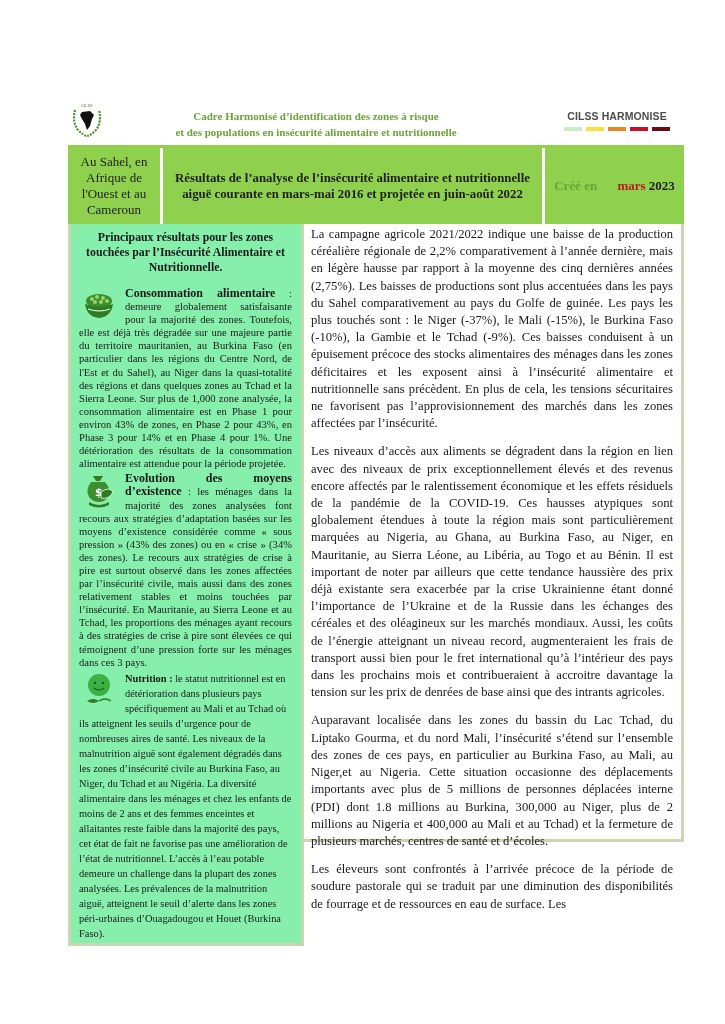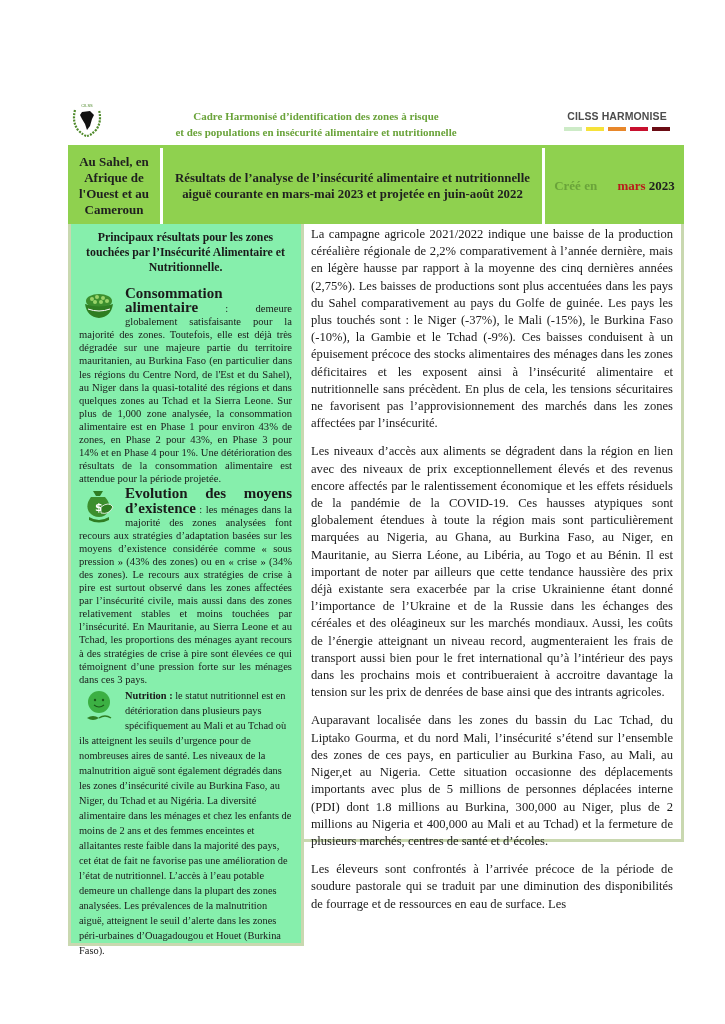--- a/index.html
+++ b/index.html
@@ -10,30 +10,30 @@
   .header-title { position: absolute; left: 50px; top: 12px; width: 400px; text-align: center; font-family: "Liberation Serif", serif; font-weight: bold; font-size: 11px; line-height: 16px; color: #6aa33a; }
   .ch-brand { position: absolute; right: 4px; top: 14px; width: 110px; text-align: center; }
   .ch-brand-text { font-family: "Liberation Sans", sans-serif; font-weight: bold; font-size: 10.5px; color: #4c4c4c; letter-spacing: 0.1px; }
   .ch-bars { display: flex; justify-content: space-between; margin-top: 5px; padding: 0 2px; }
   .ch-bars span { display: block; width: 18px; height: 4px; }
 
   .green-rule { position: absolute; left: 68px; top: 145px; width: 616px; height: 4px; background: #8fd14f; }
 
   .banner { position: absolute; left: 68px; top: 148px; width: 616px; height: 76px; background: #8fd14f; display: flex; }
   .banner-cell { height: 100%; display: flex; align-items: center; justify-content: center; text-align: center; box-sizing: border-box; }
-  .banner-region { width: 95px; border-right: 3px solid #ffffff; font-family: "Liberation Serif", serif; font-weight: bold; font-size: 13px; line-height: 16px; color: #1f1f1f; padding: 0 4px; }
+  .banner-region { width: 95px; border-right: 3px solid #ffffff; font-family: "Liberation Serif", serif; font-weight: normal; font-size: 13px; line-height: 16px; color: #1f1f1f; padding: 0 4px; }
   .banner-title { width: 382px; border-right: 3px solid #ffffff; font-family: "Liberation Serif", serif; font-weight: bold; font-size: 12.8px; line-height: 16px; color: #1f1f1f; padding: 0 8px; }
   .banner-date { flex: 1; font-family: "Liberation Serif", serif; font-weight: bold; font-size: 13px; color: #1f1f1f; }
   .date-created { color: #6aa33a; font-weight: bold; }
   .date-month { color: #b91c1c; font-weight: bold; margin-left: 17px; }
 
   .left-panel { position: absolute; left: 68px; top: 224px; width: 236px; height: 722px; background: #86efac; border: 3px solid #c9d8b0; border-top: none; box-sizing: border-box; padding: 4px 9px 0 8px; }
   .left-heading { font-family: "Liberation Serif", serif; font-weight: bold; font-size: 11.8px; line-height: 15px; text-align: center; margin: 2px 0 12px 0; }
   .left-p { font-family: "Liberation Serif", serif; font-size: 10.6px; line-height: 13.1px; text-align: justify; margin: 0; }
-  .left-p b { font-size: 15px; }
+  .left-p b { font-size: 12px; }
   .sec { margin-bottom: 2px; }
   .sec-icon { float: left; width: 40px; height: 38px; margin: 0 6px 0 0; }
   .nutr-text { font-family: "Liberation Serif", serif; font-size: 10.4px; line-height: 15px; margin: 0; text-align: left; }
 
   .right-panel { position: absolute; left: 304px; top: 224px; width: 380px; height: 618px; border-right: 3px solid #c9d8b0; border-bottom: 3px solid #c9d8b0; box-sizing: border-box; padding: 2px 8px 0 7px; }
   .right-p { font-family: "Liberation Serif", serif; font-size: 12.6px; line-height: 17.2px; text-align: justify; margin: 0 0 11px 0; }
 </style>
 </head>
 <body>
 
@@ -56,21 +56,21 @@
       <span style="background: rgb(200, 16, 46);"></span>
       <span style="background: rgb(107, 12, 20);"></span>
     </div>
   </div>
 </div>
 
 <div class="green-rule"></div>
 
 <div class="banner">
   <div class="banner-cell banner-region">Au Sahel, en Afrique de l'Ouest et au Cameroun</div>
-  <div class="banner-cell banner-title">Résultats de l’analyse de l’insécurité alimentaire et nutritionnelle aiguë courante en mars-mai 2023 et projetée en juin-août 2022</div>
+  <div class="banner-cell banner-title">Résultats de l’analyse de l’insécurité alimentaire et nutritionnelle aiguë courante en mars-mai 2016 et projetée en juin-août 2022</div>
   <div class="banner-cell banner-date">
     <span class="date-created">Créé en</span>&nbsp;<span class="date-month">mars</span>&nbsp;<span>2023</span>
   </div>
 </div>
 
 <div class="left-panel">
   <div class="left-heading">Principaux résultats pour les zones touchées par l’Insécurité Alimentaire et Nutritionnelle.</div>
 
   <div class="sec">
     <svg class="sec-icon" viewBox="0 0 40 38">

